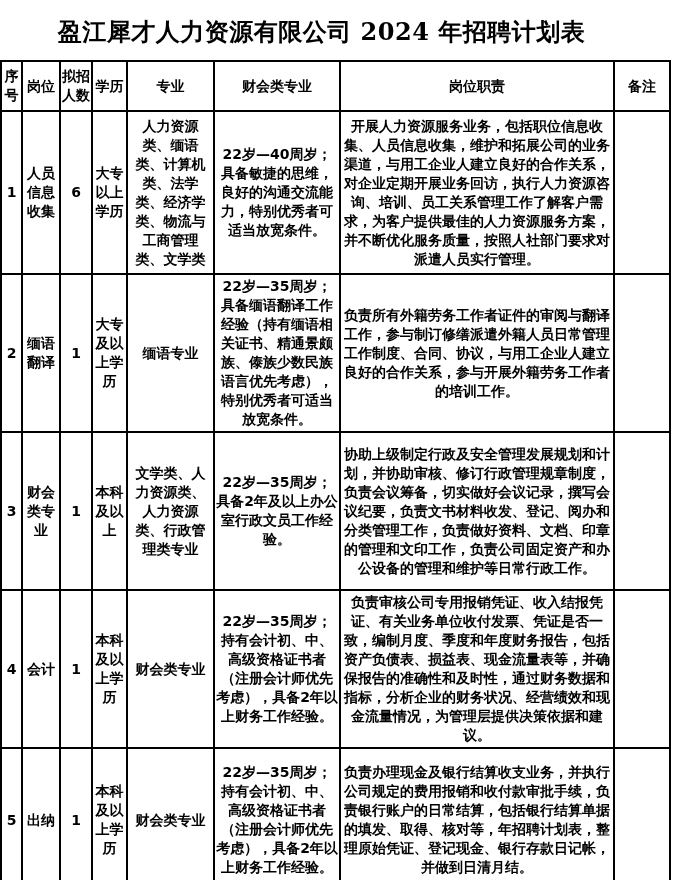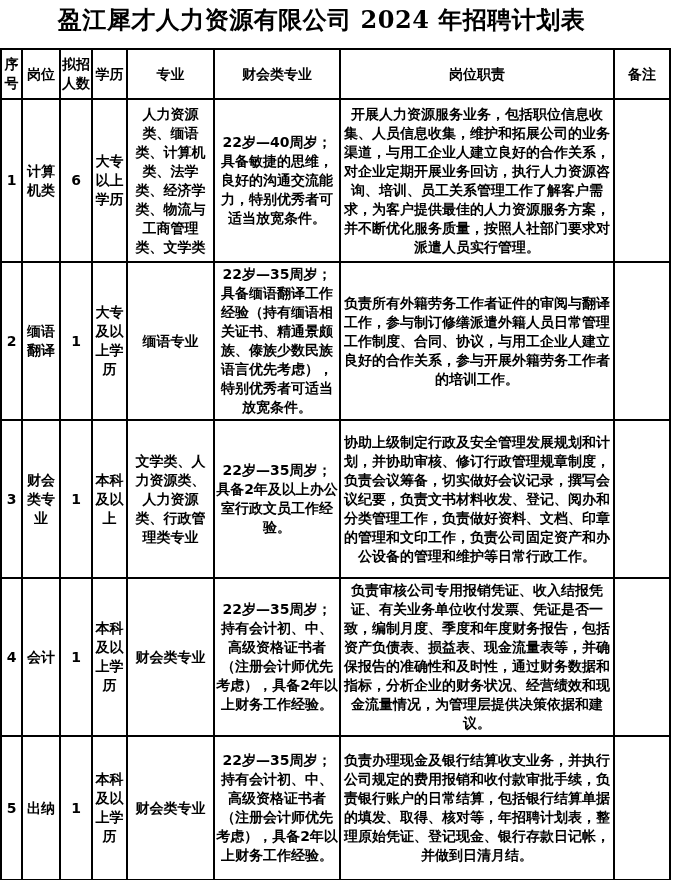--- a/index.html
+++ b/index.html
@@ -7,21 +7,21 @@
     width: 675px;
     height: 880px;
     background: #ffffff;
     color: #000000;
     font-family: "DejaVu Sans", "Liberation Sans", sans-serif;
     overflow: hidden;
   }
   .page {
     width: 643px;
     height: 880px;
-    padding-top: 4px;
+    padding-top: 16px;
   }
   .title {
     font-family: "DejaVu Serif", "Liberation Serif", serif;
     font-weight: 700;
     font-size: 24px;
     line-height: 32px;
     text-align: center;
     margin-bottom: 6px;
     letter-spacing: 0.5px;
     white-space: nowrap;
@@ -76,21 +76,21 @@
         <th>学历</th>
         <th>专业</th>
         <th>财会类专业</th>
         <th>岗位职责</th>
         <th>备注</th>
       </tr>
     </thead>
     <tbody>
       <tr class="r1">
         <td>1</td>
-        <td>计算机类</td>
+        <td>人员信息收集</td>
         <td>6</td>
         <td>大专以上学历</td>
         <td>人力资源类、缅语类、计算机类、法学类、经济学类、物流与工商管理类、文学类</td>
         <td class="c-req">22岁—40周岁；具备敏捷的思维，良好的沟通交流能力，特别优秀者可适当放宽条件。</td>
         <td class="c-duty">开展人力资源服务业务，包括职位信息收集、人员信息收集，维护和拓展公司的业务渠道，与用工企业人建立良好的合作关系，对企业定期开展业务回访，执行人力资源咨询、培训、员工关系管理工作了解客户需求，为客户提供最佳的人力资源服务方案，并不断优化服务质量，按照人社部门要求对派遣人员实行管理。</td>
         <td></td>
       </tr>
       <tr class="r2">
         <td>2</td>
         <td>缅语翻译</td>

